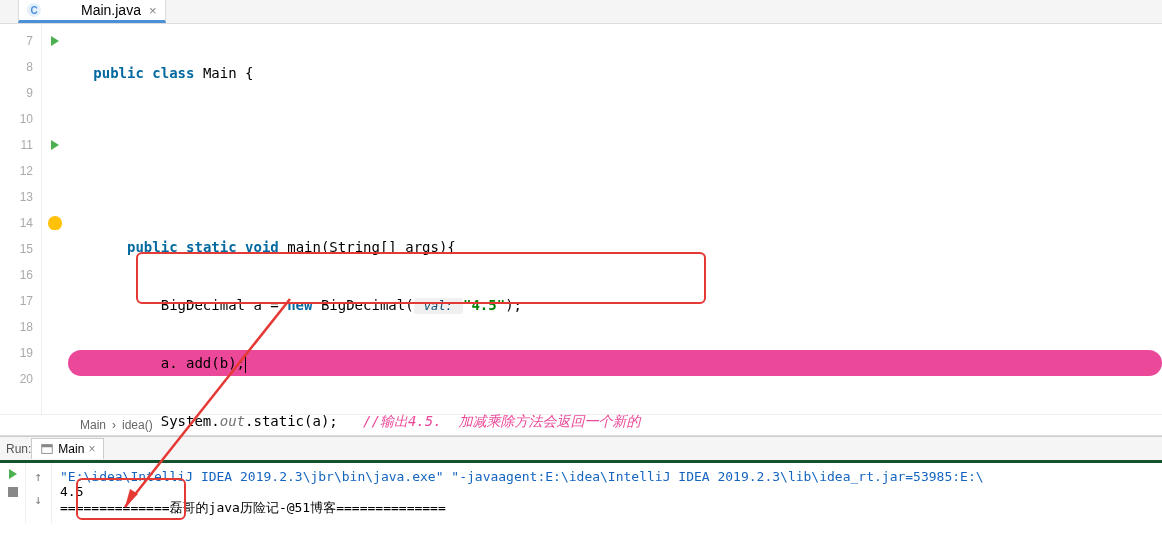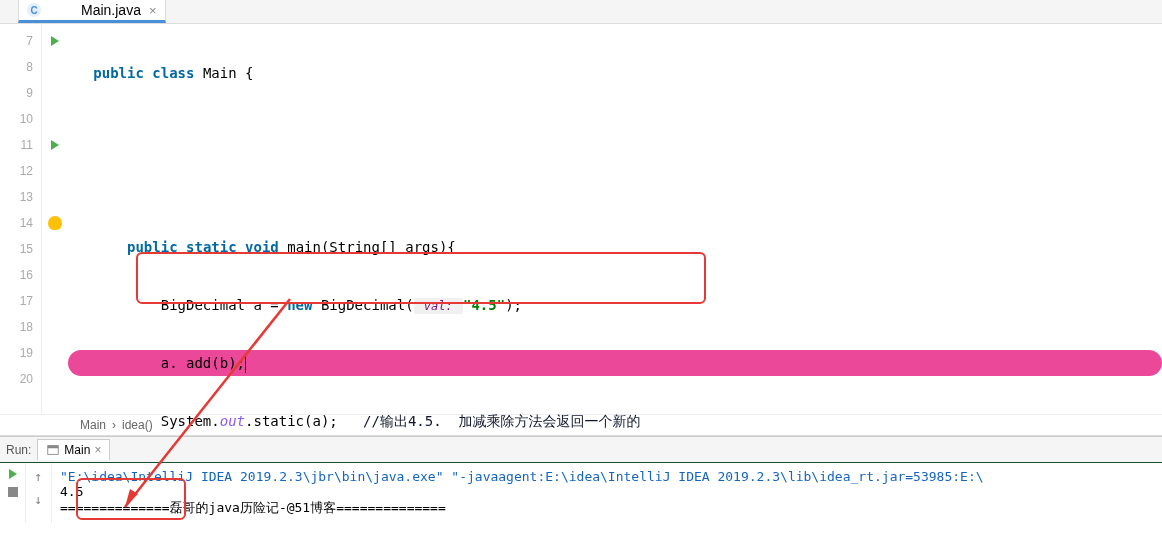--- a/index.html
+++ b/index.html
@@ -13,30 +13,30 @@
 .gutter .ln { height: 26px; line-height: 26px; padding-right: 8px; position: relative; }
 .gutter-icons { width: 26px; padding-top: 4px; position: relative; }
 .gutter-icons .gi-row { height: 26px; display: flex; align-items: center; justify-content: center; }
 .run-triangle { width: 0; height: 0; border-top: 5px solid transparent; border-bottom: 5px solid transparent; border-left: 8px solid #4caf50; }
 .bulb { width: 14px; height: 14px; background: #ffc107; border-radius: 50% 50% 45% 45%; position: relative; }
 .code { flex: 1; padding-top: 4px; font-size: 14px; white-space: pre; }
 .code .cl { height: 26px; line-height: 26px; }
 .code .hl { background: #ec4899; border-radius: 13px; }
 .kw { color: #0369a1; font-weight: bold; }
 .str { color: #008000; font-weight: bold; }
-.cmt { color: #0f172a; }
-.hint { color: #701a75; background: #f0f0f0; padding: 1px 3px; border-radius: 2px; font-style: italic; font-size: 12px; }
+.cmt { color: #ec4899; font-style: italic; }
+.hint { color: #0c4a6e; background: #f0f0f0; padding: 1px 3px; border-radius: 2px; font-style: italic; font-size: 12px; }
 .field-it { color: #660e7a; font-style: italic; font-weight: bold; }
-.static-it { color: #8b5cf6; font-style: italic; }
+.static-it { color: #737373; font-style: italic; }
 .cursor { border-left: 1px solid #000; height: 18px; display: inline-block; vertical-align: middle; }
 .red-box { position: absolute; border: 2px solid #e53935; border-radius: 6px; pointer-events: none; }
 .red-arrow { position: absolute; pointer-events: none; }
 .breadcrumb { height: 22px; border-top: 1px solid #eee; border-bottom: 1px solid #ddd; display: flex; align-items: center; padding-left: 80px; font-family: sans-serif; font-size: 12px; color: #666; gap: 6px; }
 .run-panel { border-top: 1px solid #ccc; }
-.run-header { display: flex; align-items: center; height: 26px; background: #f5f5f5; border-bottom: 1px solid #14532d; padding-left: 6px; gap: 6px; font-family: sans-serif; font-size: 12px; }
+.run-header { display: flex; align-items: center; height: 26px; background: #f5f5f5; border-bottom: 3px solid #14532d; padding-left: 6px; gap: 0; font-family: sans-serif; font-size: 12px; }
 .run-header .label { color: #555; }
 .run-header .tab2 { background: #fff; border: 1px solid #ccc; border-bottom: none; padding: 3px 8px; display: flex; align-items: center; gap: 4px; }
 .run-body { display: flex; }
 .run-toolbar { width: 26px; display: flex; flex-direction: column; align-items: center; border-right: 1px solid #eee; padding-top: 6px; gap: 8px; }
 .run-toolbar2 { width: 26px; display: flex; flex-direction: column; align-items: center; border-right: 1px solid #eee; padding-top: 6px; gap: 8px; color: #888; }
 .arrow-up { color: #888; }
 .stop-sq { width: 10px; height: 10px; background: #888; }
 .console { flex: 1; padding: 6px 8px; font-family: "Consolas", monospace; font-size: 13px; white-space: pre; }
 .console .cmd { color: #1565c0; }
 .java-icon-c { width:14px; height:14px; border-radius:50%; background:#e3f0fb; color:#4a90d9; font-family:sans-serif; font-weight:bold; font-size:10px; display:flex; align-items:center; justify-content:center; }

